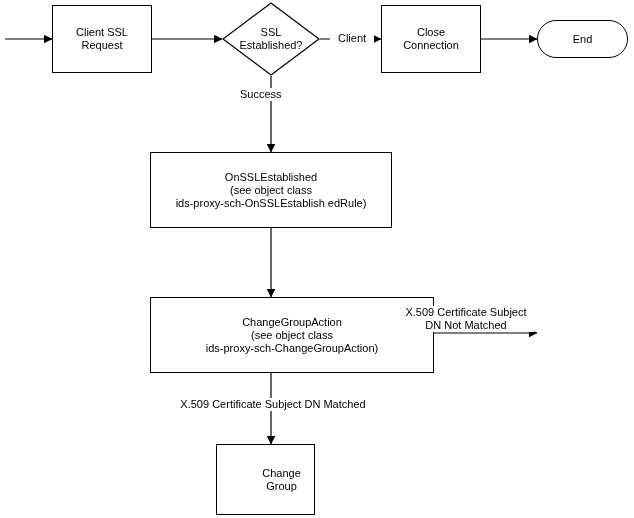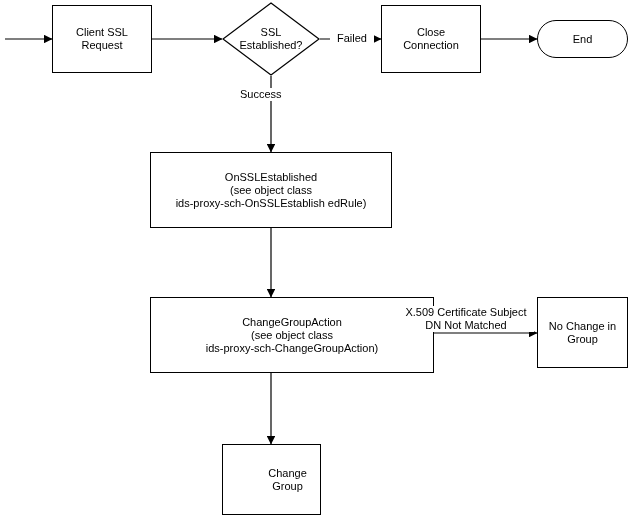--- a/index.html
+++ b/index.html
@@ -140,30 +140,27 @@
 (see object class
 ids-proxy-sch-OnSSLEstablish edRule)</span>
   </div>
 
   <div class="node" style="left:150px; top:297px; width:284px; height:76px;">
     <span class="node-label">ChangeGroupAction
 (see object class
 ids-proxy-sch-ChangeGroupAction)</span>
   </div>
 
-  <div class="node" style="left:537px; top:297px; width:91px; height:71px;">
-    <span class="node-label">No Change in
-Group</span>
-  </div>
 
-  <div class="node" style="left:222px; top:444px; width:99px; height:71px;padding-left:32px;">
+  <div class="node" style="left:216px; top:444px; width:99px; height:71px;padding-left:32px;">
     <span class="node-label">Change Group</span>
   </div>
 
-  <div class="edge-label" style="left:330px; top:32px; width:40px;">Failed</div>
+  <div class="edge-label" style="left:330px; top:32px; width:40px;">Client</div>
 
   <div class="edge-label" style="left:238px; top:88px; width:50px; text-align:left;">Success</div>
 
   <div class="edge-label" style="left:398px; top:306px; width:132px;">X.509 Certificate Subject
 DN Not Matched</div>
 
+  <div class="edge-label" style="left:151px; top:398px; width:240px;">X.509 Certificate Subject DN Matched</div>
 
 </div>
 
 </body></html>

